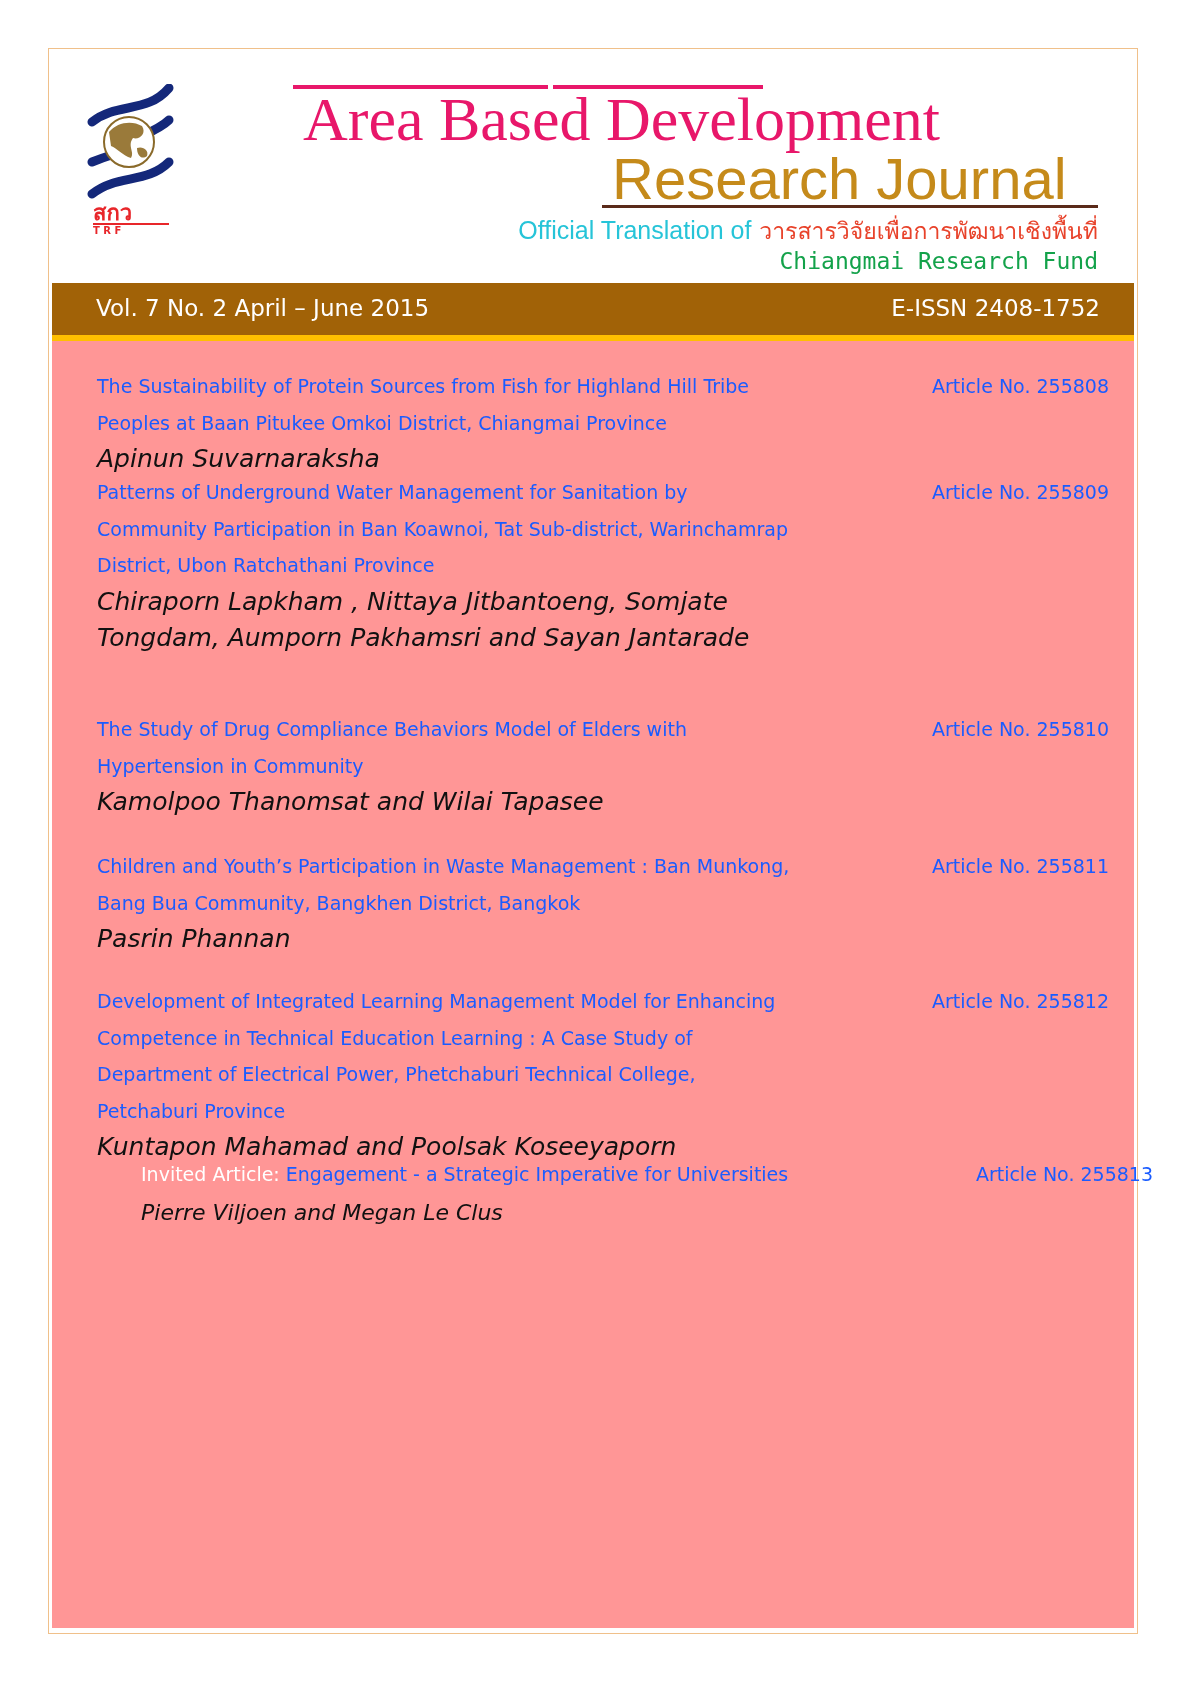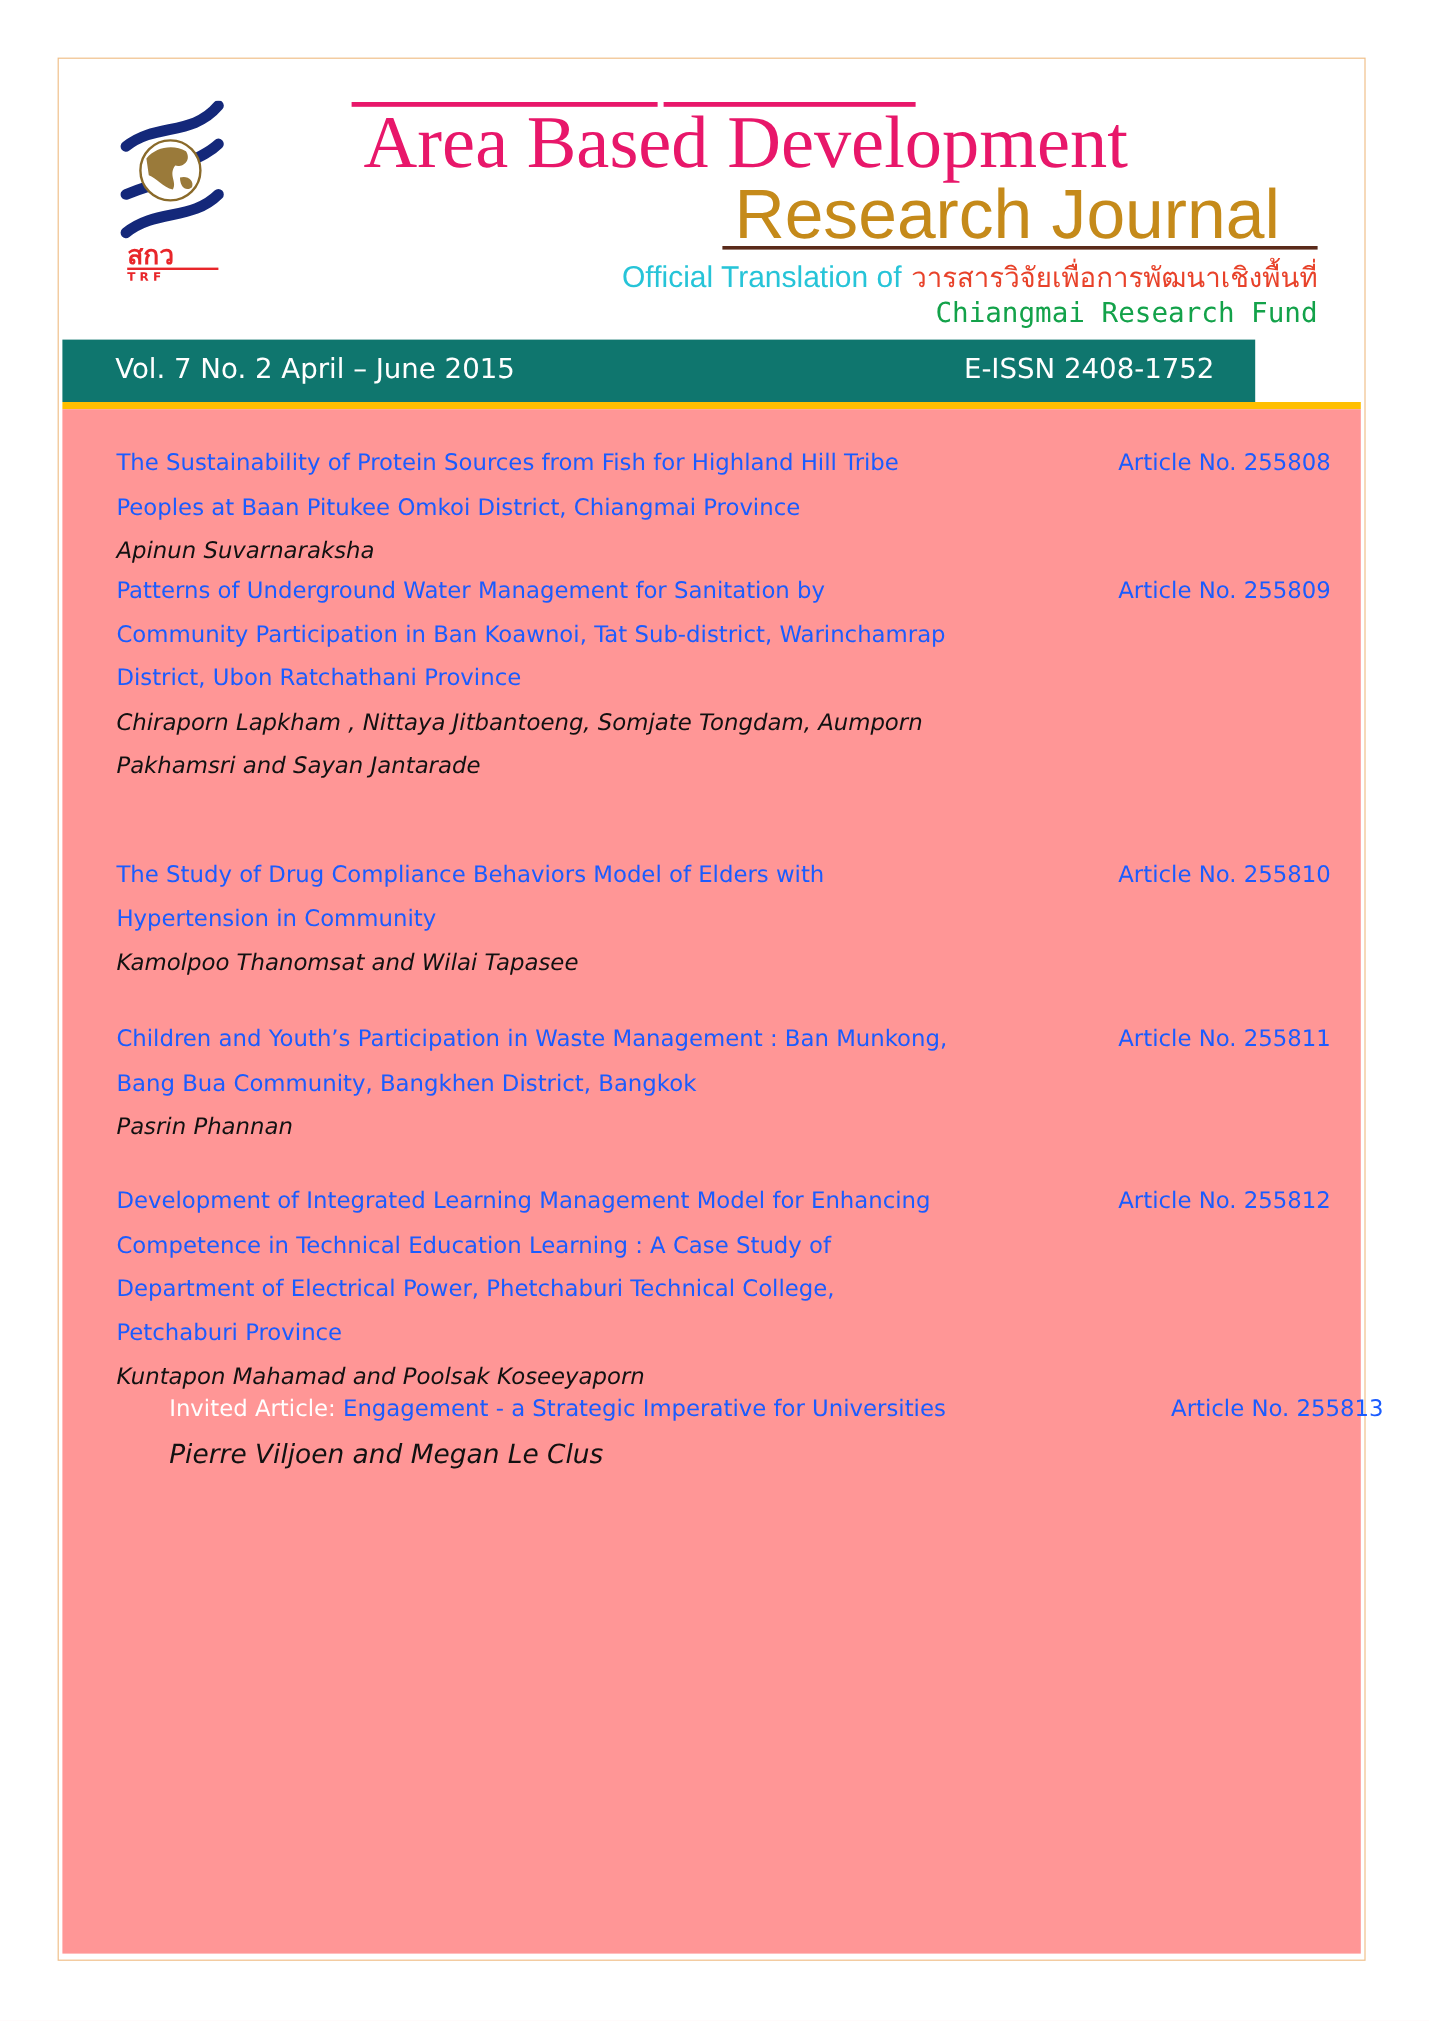--- a/index.html
+++ b/index.html
@@ -1,41 +1,41 @@
 <!DOCTYPE html>
 <html><head>
 <meta charset="utf-8">
 <style>
   html, body { margin: 0; padding: 0; background: #ffffff; }
   body { width: 1191px; height: 1684px; position: relative; overflow: hidden;
          font-family: "DejaVu Sans", "Liberation Sans", sans-serif; }
   .frame { position: absolute; left: 48px; top: 48px; width: 1090px; height: 1586px;
            border: 1px solid #f0c08a; box-sizing: border-box; }
-  .logo { position: absolute; left: 100px; top: 84px; width: 100px; height: 150px; }
+  .logo { position: absolute; left: 87px; top: 84px; width: 100px; height: 150px; }
   .title-rule { position: absolute; top: 85px; height: 4px; background: #e8176a; }
   .title1 { position: absolute; left: 303px; top: 88px; font-family: Liberation Serif, serif;
             font-size: 62px; color: #e8176a; letter-spacing: 0px; white-space: nowrap; line-height: 1; }
   .title2 { position: absolute; left: 612px; top: 150px; font-family: "Liberation Sans", sans-serif;
             font-size: 58px; color: #c58a1a; white-space: nowrap; line-height: 1; }
   .title2-rule { position: absolute; left: 602px; top: 205px; width: 496px; height: 3px; background: #5a2a1a; }
   .subtitle { position: absolute; right: 93px; top: 218px; white-space: nowrap; font-size: 25px; line-height: 1; margin-left: 11px; }
   .subtitle .en { color: #26c4d8; font-family: "Liberation Sans", sans-serif; }
   .subtitle .th { color: #e8422a; font-size: 23px; }
   .fund { position: absolute; right: 93px; top: 250px; font-family: "DejaVu Sans Mono", "Liberation Mono", monospace;
           font-size: 23px; color: #13a24a; white-space: nowrap; line-height: 1; }
-  .issue-bar { position: absolute; left: 52px; top: 283px; width: 994px; height: 52px; background: #0f766e; text-align: right; }
+  .issue-bar { position: absolute; left: 52px; top: 283px; width: 1082px; height: 52px; background: #a16207; text-align: right; }
   .issue-stripe { position: absolute; left: 52px; top: 335px; width: 1082px; height: 6px; background: #ffbf00; }
   .issue-text { position: absolute; top: 12px; color: #ffffff; font-size: 23px; white-space: nowrap; line-height: 1.2; }
   .issue-left { left: 44px; }
   .issue-right { right: 34px; }
   .panel { position: absolute; left: 52px; top: 341px; width: 1082px; height: 1287px; background: #ff9696; }
   .article { position: absolute; left: 97px; width: 1012px; }
   .art-title { color: #1a5cff; font-size: 19px; line-height: 36.5px; width: 700px; }
   .art-no { position: absolute; right: 0; top: 0; color: #1a5cff; font-size: 19px; line-height: 36.5px; white-space: nowrap; }
-  .art-authors { color: #111111; font-style: italic; font-size: 19px; line-height: 36.5px; width: 700px; }
+  .art-authors { color: #111111; font-style: italic; font-size: 25px; line-height: 36.5px; width: 700px; }
   .art-authors.big { font-size: 22px; line-height: 40px; }
   .invited { color: #ffffff; }
 </style>
 </head>
 <body>
 
 <div class="frame"></div>
 
 <div class="logo">
   <svg width="100" height="150" viewBox="0 0 100 150">

